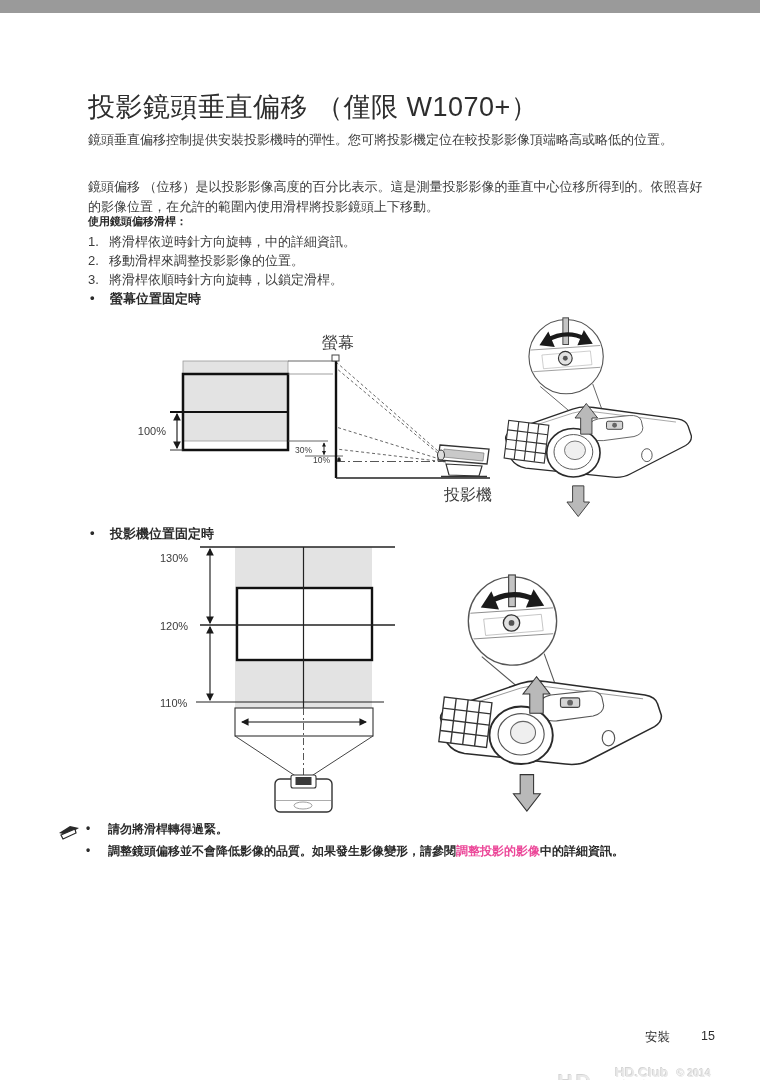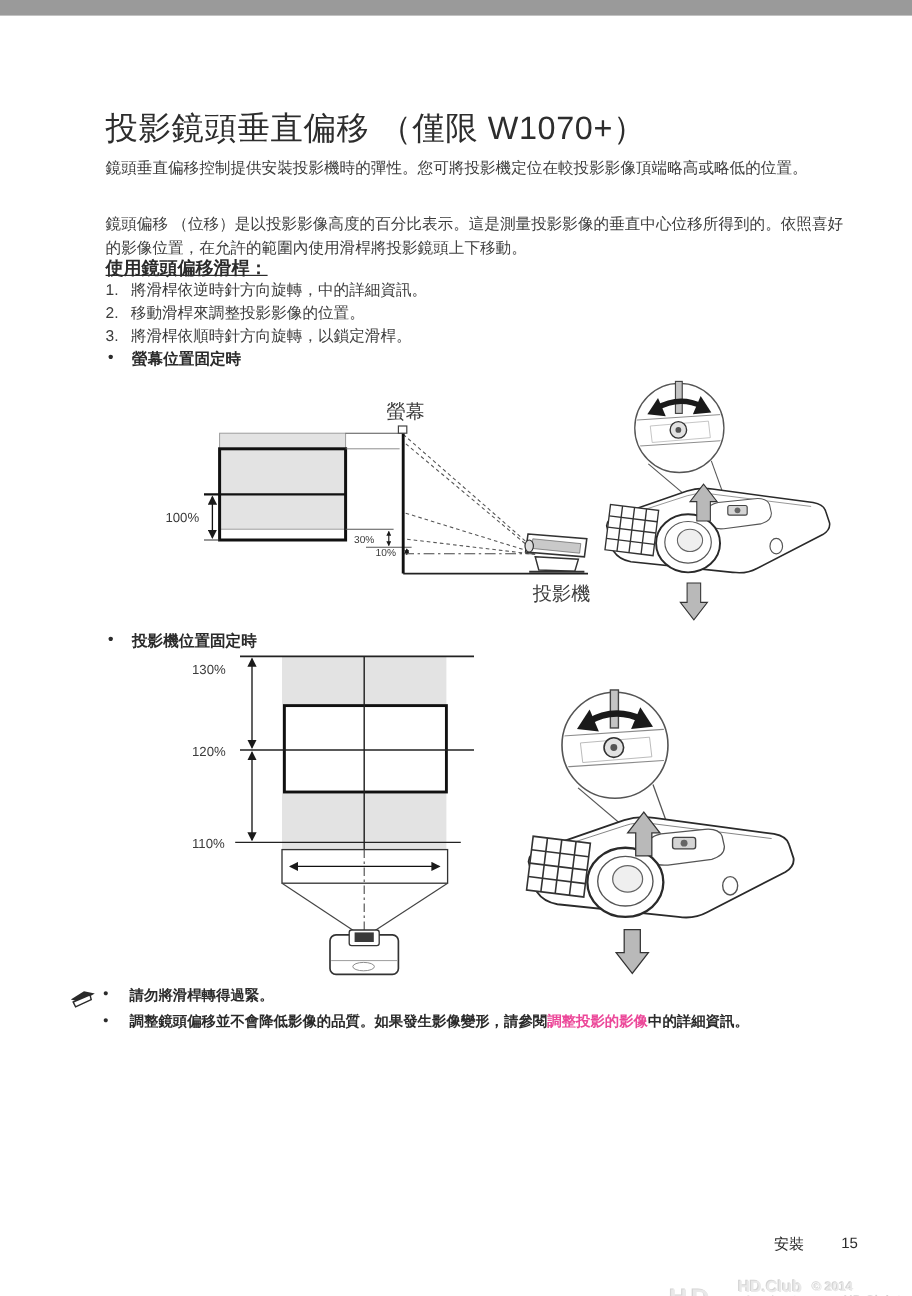--- a/index.html
+++ b/index.html
@@ -10,21 +10,21 @@
     color:#3c3c3c;
   }
   .abs{position:absolute;}
   .title{
     left:88px;top:58px;width:640px;
     font-size:27px;font-weight:400;color:#2d2d2d;letter-spacing:.5px;
   }
   .para{width:624px;font-size:13px;line-height:20px;color:#3c3c3c;}
   #para1{left:88px;top:104px;}
   #para2{left:88px;top:151px;}
-  .instr-h{left:88px;top:201px;font-size:15px;font-weight:bold;color:#2b2b2b;text-decoration:underline;}
+  .instr-h{left:88px;top:201px;font-size:11px;font-weight:bold;color:#2b2b2b;}
   .steps{left:88px;top:219px;font-size:13px;line-height:19px;color:#3c3c3c;}
   .step{display:flex;}
   .step .num{width:21px;flex:0 0 21px;}
   .bullet-row{display:flex;font-size:13px;font-weight:bold;color:#2b2b2b;}
   .bullet-row .dot{width:20px;flex:0 0 20px;font-weight:bold;}
   #bullet1{left:90px;top:277px;}
   #bullet2{left:90px;top:512px;}
   .note-row{display:flex;font-size:12px;font-weight:bold;color:#2b2b2b;width:640px;}
   .note-row .dot{width:22px;flex:0 0 22px;}
   #note1{left:86px;top:808px;}

